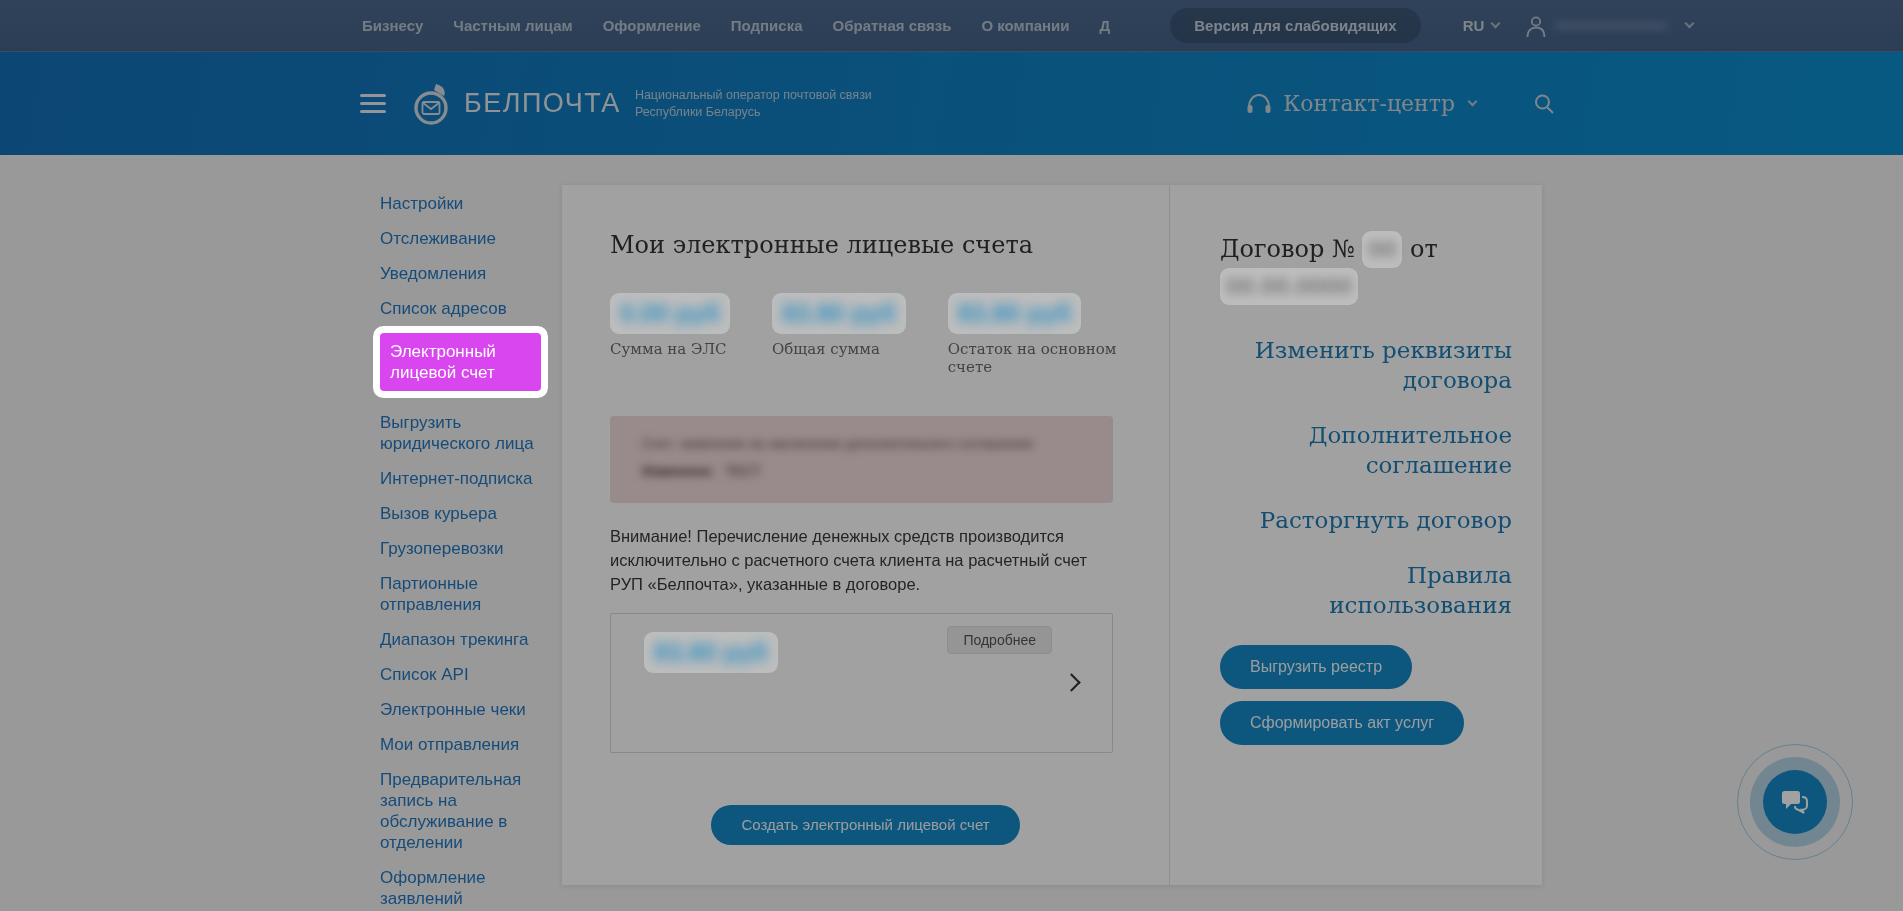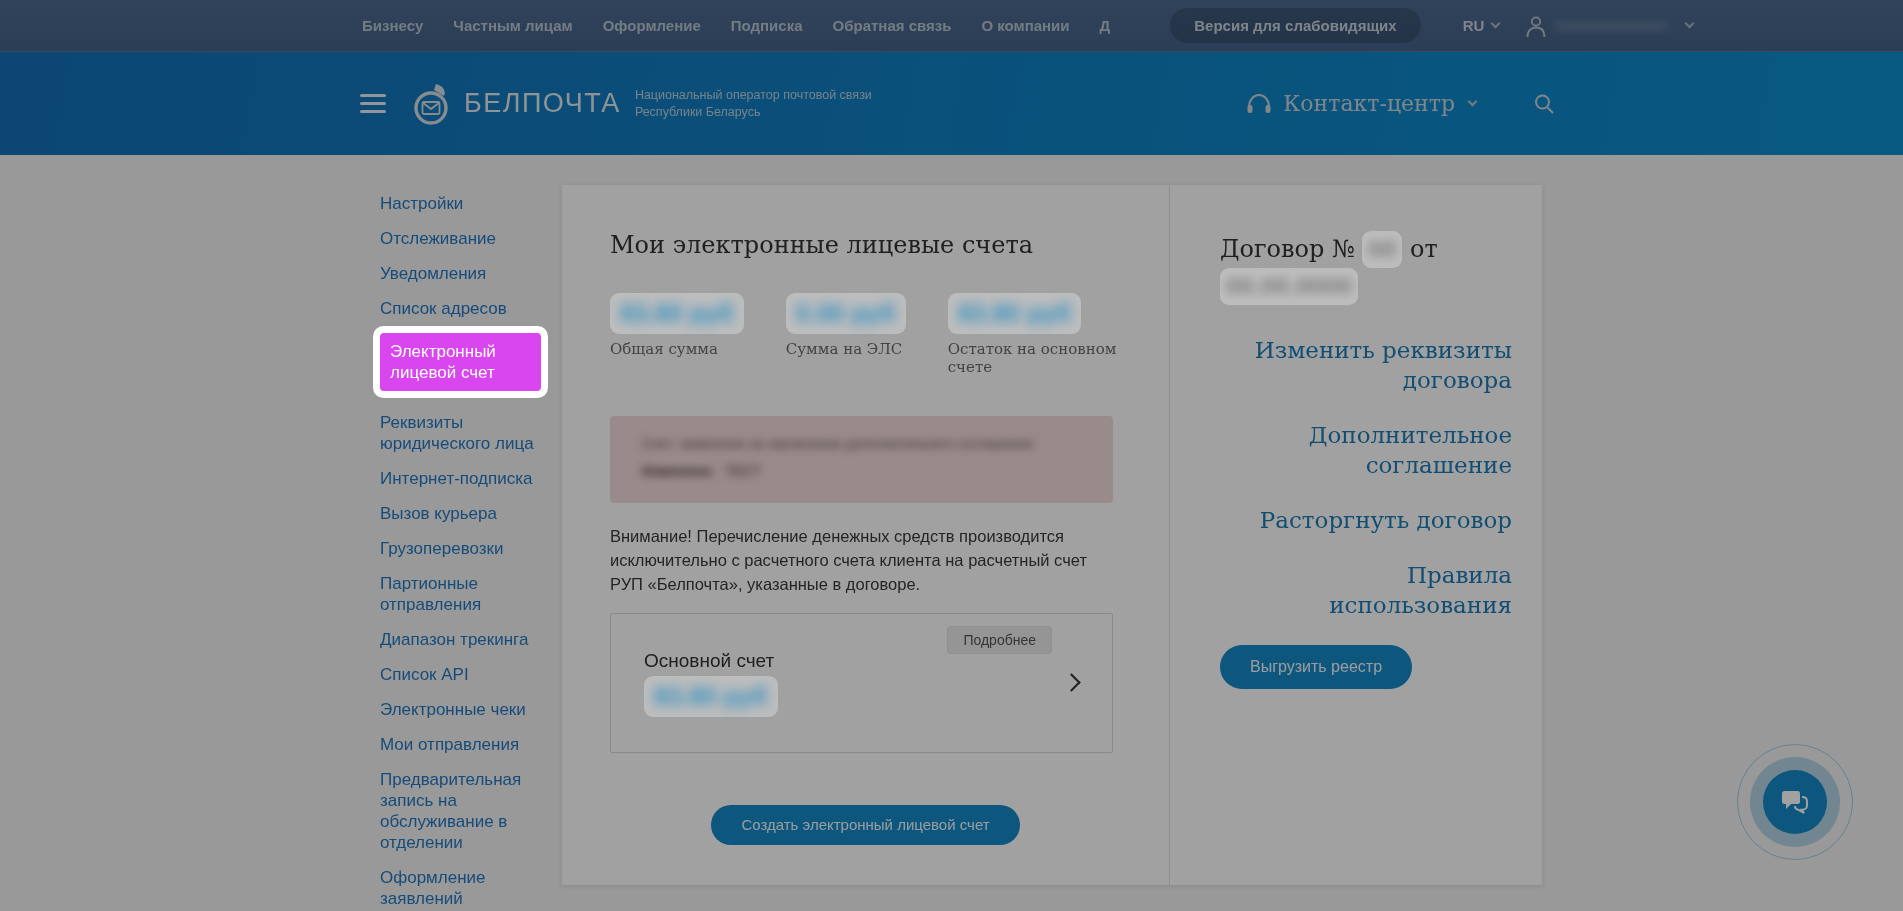--- a/index.html
+++ b/index.html
@@ -169,66 +169,65 @@
 </div>
 
 <div class="content">
 
   <nav class="sidebar">
     <a href="#" class="sb-item">Настройки</a>
     <a href="#" class="sb-item">Отслеживание</a>
     <a href="#" class="sb-item">Уведомления</a>
     <a href="#" class="sb-item">Список адресов</a>
     <a href="#" class="sb-item sb-active">Электронный лицевой счет</a>
-    <a href="#" class="sb-item">Реквизиты юридического лица</a>
+    <a href="#" class="sb-item">Выгрузить юридического лица</a>
     <a href="#" class="sb-item">Интернет-подписка</a>
     <a href="#" class="sb-item">Вызов курьера</a>
     <a href="#" class="sb-item">Грузоперевозки</a>
     <a href="#" class="sb-item">Партионные отправления</a>
     <a href="#" class="sb-item">Диапазон трекинга</a>
     <a href="#" class="sb-item">Список API</a>
     <a href="#" class="sb-item">Электронные чеки</a>
     <a href="#" class="sb-item">Мои отправления</a>
     <a href="#" class="sb-item">Предварительная запись на обслуживание в отделении</a>
     <a href="#" class="sb-item">Оформление заявлений</a>
 
   </nav>
 
   <div class="card">
 
     <div class="main-col">
       <h1 class="page-title serif">Мои электронные лицевые счета</h1>
 
       <div class="summary">
         <div class="sum-col">
+          <span class="glow"><span class="amount">0.00 руб</span></span>
+          <div class="sum-label serif">Сумма на ЭЛС</div>
+        </div>
+        <div class="sum-col">
           <span class="glow"><span class="amount">83.80 руб</span></span>
           <div class="sum-label serif">Общая сумма</div>
-        </div>
-        <div class="sum-col">
-          <span class="glow"><span class="amount">0.00 руб</span></span>
-          <div class="sum-label serif">Сумма на ЭЛС</div>
         </div>
         <div class="sum-col">
           <span class="glow"><span class="amount">83.80 руб</span></span>
           <div class="sum-label serif">Остаток на основном счете</div>
         </div>
       </div>
 
       <div class="alert">
         <div class="alert-l1">Счет: заявление на заключение дополнительного соглашения</div>
         <div class="alert-l2">
           <b>Изменено:</b><span>ТЕСТ</span>
         </div>
       </div>
 
       <p class="warning">Внимание! Перечисление денежных средств производится исключительно с расчетного счета клиента на расчетный счет РУП «Белпочта», указанные в договоре.</p>
 
       <div class="acc-card">
         <button class="details-chip">Подробнее</button>
-        <div class="acc-title">Основной счет</div>
         <div class="acc-amount-row">
           <span class="glow"><span class="amount">83.80 руб</span></span>
         </div>
         <span class="acc-chevron"></span>
       </div>
 
       <div class="create-row">
         <button class="btn-blue btn-create">Создать электронный лицевой счет</button>
       </div>
     </div>
@@ -243,20 +242,21 @@
 
       <div class="aside-links">
         <a href="#" class="aside-link serif">Изменить реквизиты договора</a>
         <a href="#" class="aside-link serif">Дополнительное соглашение</a>
         <a href="#" class="aside-link serif">Расторгнуть договор</a>
         <a href="#" class="aside-link serif">Правила использования</a>
       </div>
 
       <div class="aside-btns">
         <button class="btn-blue">Выгрузить реестр</button>
+        <button class="btn-blue">Сформировать акт услуг</button>
       </div>
     </div>
   </div>
 </div>
 
 <div class="chat">
   <div class="ring-outer"></div>
   <div class="ring-mid"></div>
   <button class="bubble-btn">
     <span>

